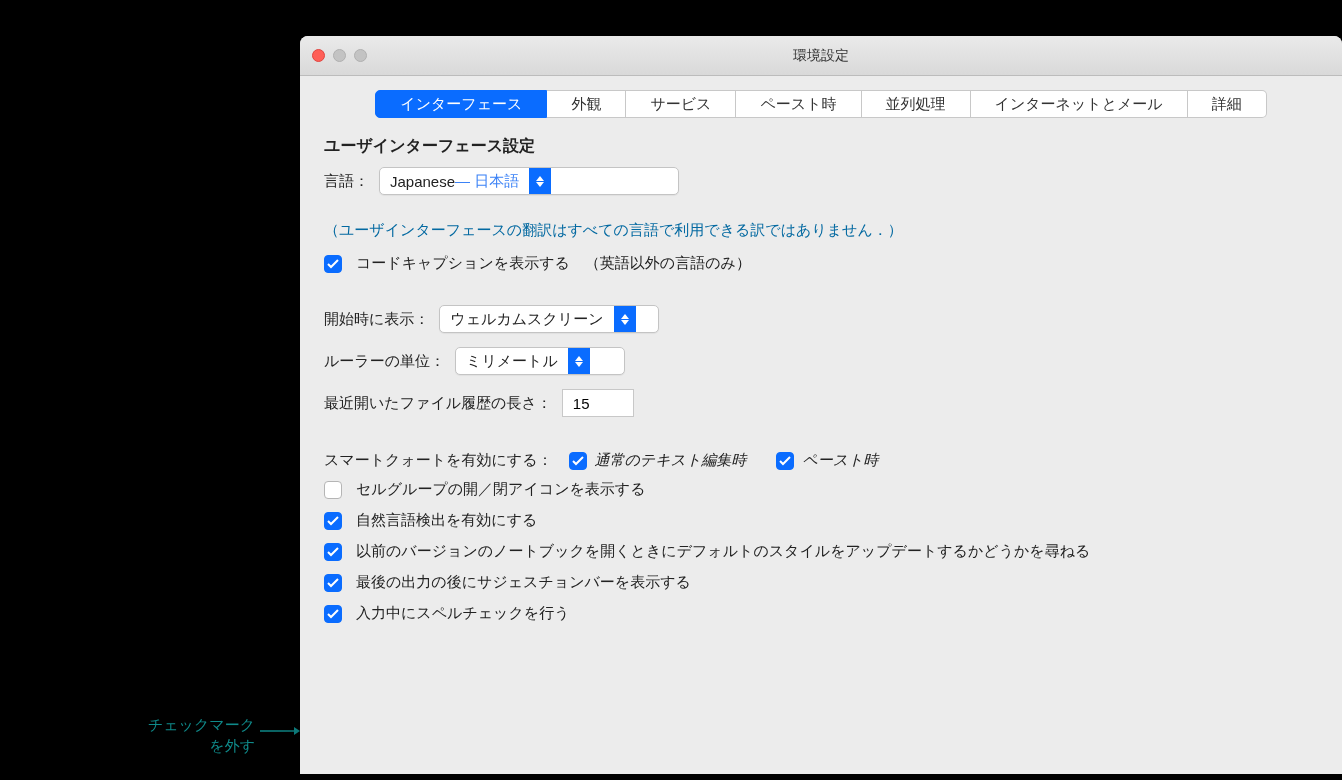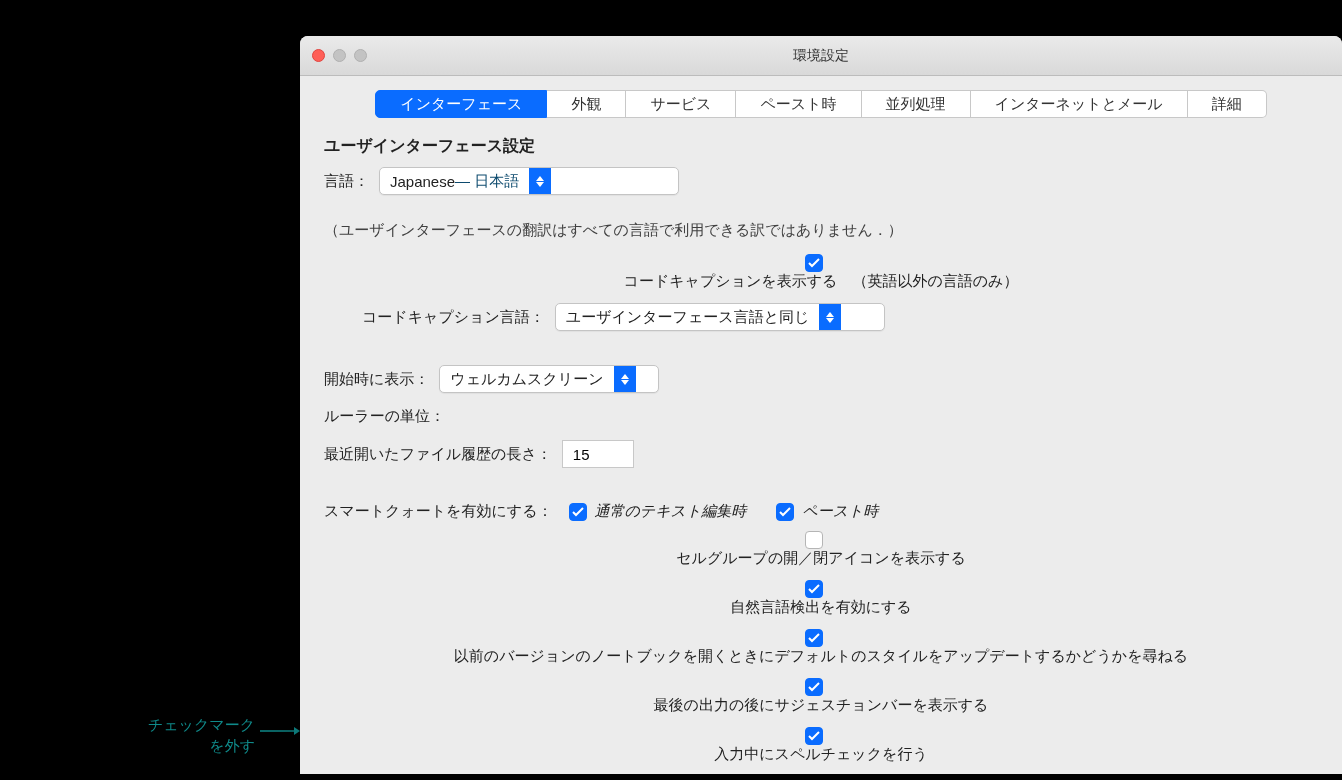--- a/index.html
+++ b/index.html
@@ -113,55 +113,55 @@
       height: 28px;
       box-shadow: 0 1px 1px rgba(0,0,0,0.05);
     }
     .select-wrap .value {
       padding: 3px 10px;
       display: flex;
       align-items: center;
       color: #222;
       text-align: center;
     }
-    .select-wrap .value .muted { color: #0c4a6e; }
+    .select-wrap .value .muted { color: #3b82f6; }
     .select-wrap .caret {
       width: 22px;
       background: #0a6cff;
       display: flex;
       flex-direction: column;
       align-items: center;
       justify-content: center;
       gap: 1px;
     }
     .select-wrap .caret svg { display: block; }
 
     .note {
-      color: #404040;
+      color: #0369a1;
       margin: 26px 0 14px 0;
     }
     .checkbox {
       width: 18px; height: 18px;
       border-radius: 4px;
       border: 1px solid #b5b5b5;
       background: #fff;
       display: inline-flex;
       align-items: center;
       justify-content: center;
       flex-shrink: 0;
       margin-right: 14px;
       cursor: pointer;
     }
     .checkbox.checked {
       background: #0a6cff;
       border-color: #0a6cff;
     }
     .checkbox.checked svg { display: block; }
     .checkbox svg { display: none; }
-    .check-row { display: flex; align-items: center; margin-bottom: 12px; flex-direction: column; }
+    .check-row { display: flex; align-items: center; margin-bottom: 12px; }
     .check-row .txt { color: #222; }
     .indent { margin-left: 38px; }
     .input-text {
       background: #fff;
       border: 1px solid #c8c8c8;
       height: 28px;
       padding: 0 10px;
       width: 72px;
       text-align: left;
       font-size: 15px;
@@ -230,54 +230,51 @@
 
     <div class="check-row">
       <div class="checkbox checked">
         <svg width="12" height="10">
             <polyline points="1,5 4,8 11,1" stroke="#fff" stroke-width="2" fill="none"></polyline>
           </svg>
       </div>
       <div class="txt">コードキャプションを表示する　（英語以外の言語のみ）</div>
     </div>
 
-    <div class="row indent">
-      <span class="label-inline">コードキャプション言語：</span>
-      <div class="select-wrap" style="width:330px">
-        <div class="value">ユーザインターフェース言語と同じ</div>
-        <div class="caret">
-          <svg width="8" height="5">
-              <polygon points="0,5 4,0 8,5" fill="#fff"></polygon>
-            </svg>
-          <svg width="8" height="5">
-              <polygon points="0,0 4,5 8,0" fill="#fff"></polygon>
-            </svg>
-        </div>
-      </div>
-    </div>
 
     <div class="gap"></div>
 
     <div class="row">
       <span class="label-inline">開始時に表示：</span>
       <div class="select-wrap" style="width:220px">
         <div class="value">ウェルカムスクリーン</div>
         <div class="caret">
           <svg width="8" height="5">
               <polygon points="0,5 4,0 8,5" fill="#fff"></polygon>
             </svg>
           <svg width="8" height="5">
               <polygon points="0,0 4,5 8,0" fill="#fff"></polygon>
             </svg>
         </div>
       </div>
     </div>
 
     <div class="row">
       <span class="label-inline">ルーラーの単位：</span>
+      <div class="select-wrap" style="width:170px">
+        <div class="value">ミリメートル</div>
+        <div class="caret">
+          <svg width="8" height="5">
+              <polygon points="0,5 4,0 8,5" fill="#fff"></polygon>
+            </svg>
+          <svg width="8" height="5">
+              <polygon points="0,0 4,5 8,0" fill="#fff"></polygon>
+            </svg>
+        </div>
+      </div>
     </div>
 
     <div class="row">
       <span class="label-inline">最近開いたファイル履歴の長さ：</span>
       <input class="input-text" value="15" style="">
     </div>
 
     <div class="gap"></div>
 
     <div class="row tight">

